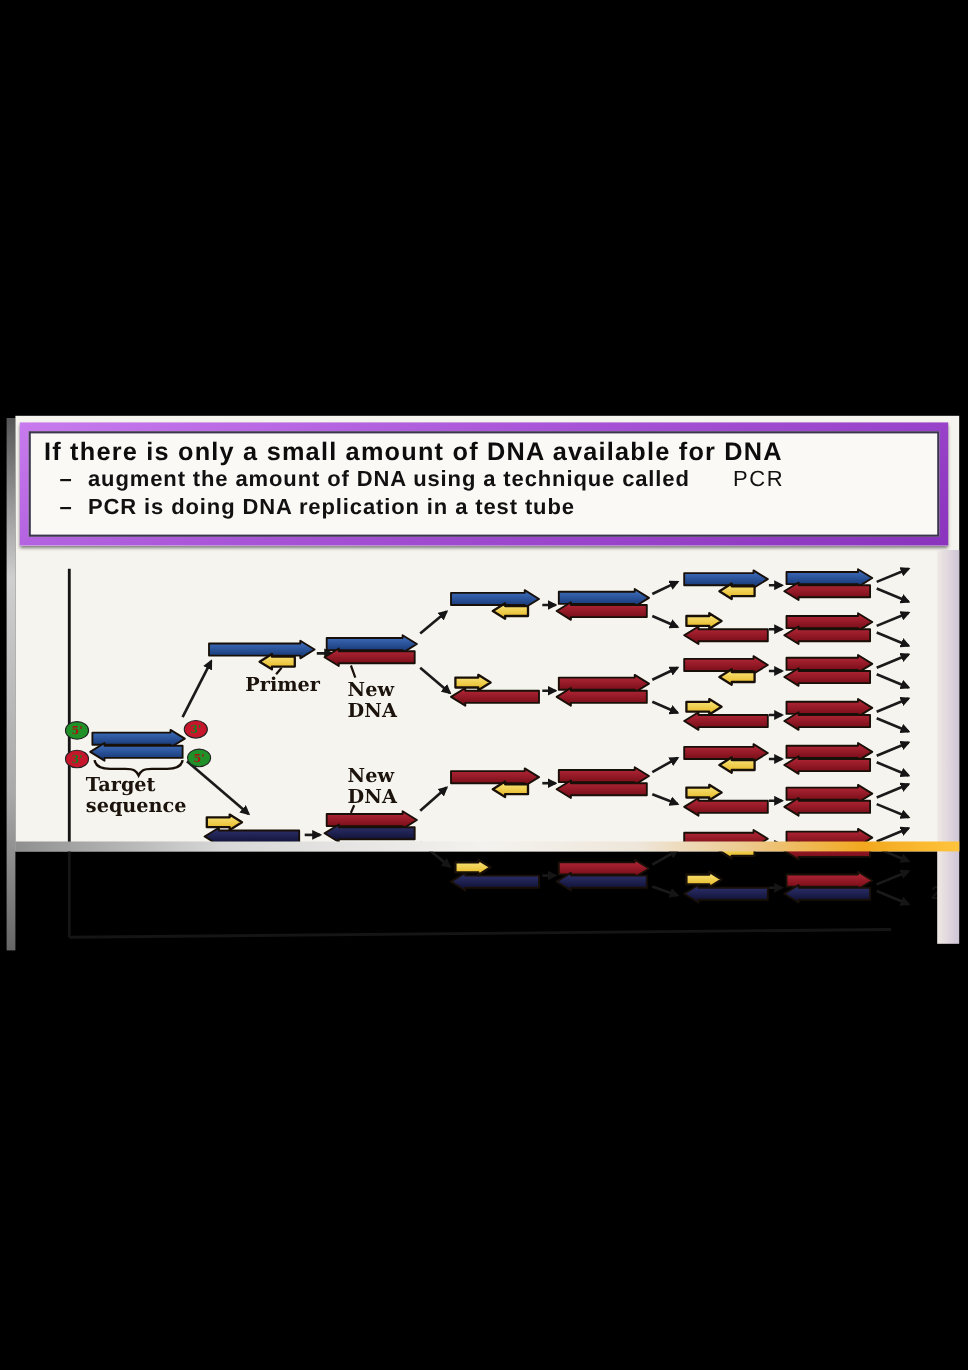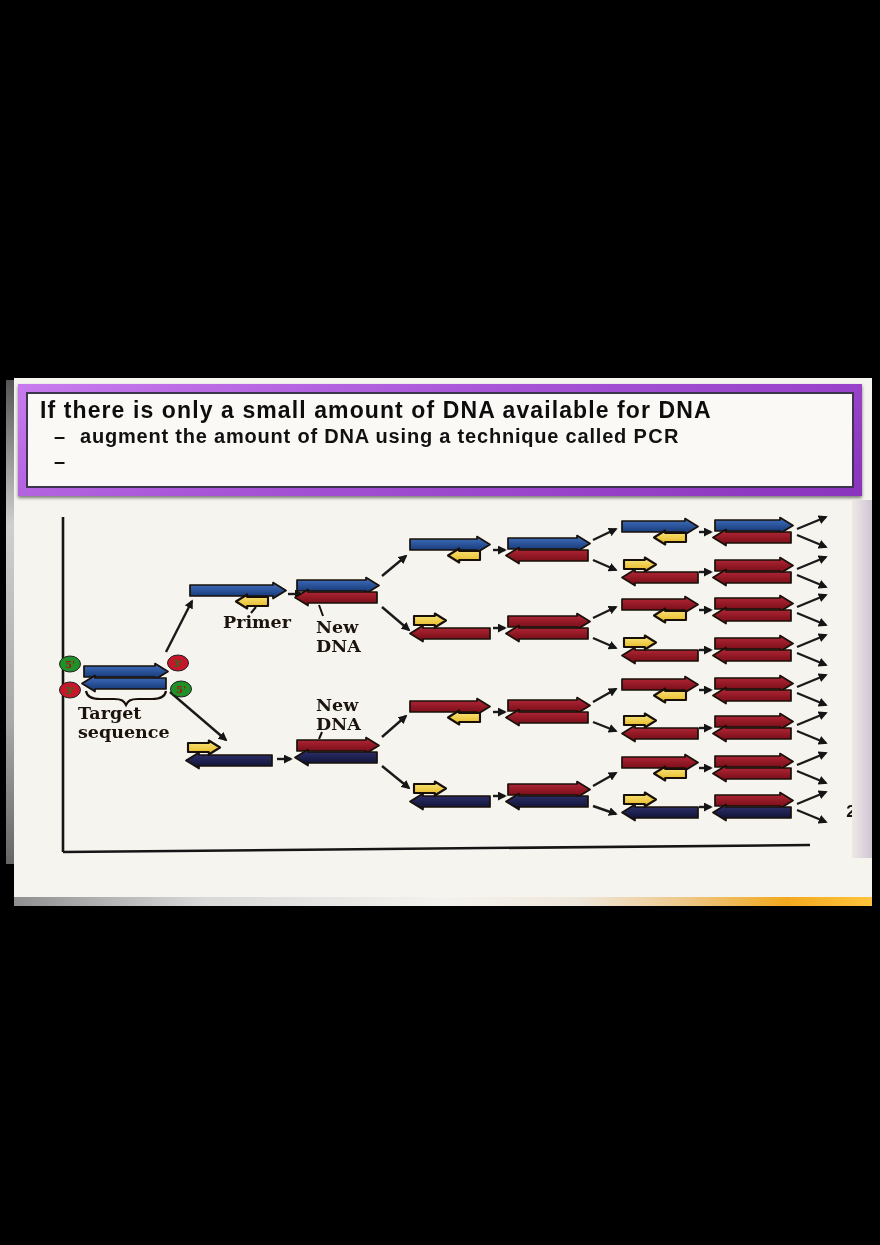--- a/index.html
+++ b/index.html
@@ -1,57 +1,58 @@
 <!DOCTYPE html>
 <html><head>
 <meta charset="utf-8">
 <style>
   html,body{margin:0;padding:0;background:#000;}
   body{width:880px;height:1245px;position:relative;overflow:hidden;
        font-family:"Liberation Sans",sans-serif;}
   .edge-left{position:absolute;left:6px;top:380px;width:8px;height:484px;
        background:linear-gradient(180deg,#555,#cfcfcf 30%,#aaa 70%,#666);}
-  .slide{position:absolute;left:14px;top:378px;width:858px;height:528px;
+  .slide{position:absolute;left:14px;top:378px;width:858px;height:396px;
        background:#f6f4ef;}
   .right-band{position:absolute;right:0;top:122px;width:20px;height:358px;
        background:linear-gradient(90deg,#efe9e4,#cfc5d6);}
   .bottom-strip{position:absolute;left:0;right:0;bottom:0;height:9px;
        background:linear-gradient(90deg,#8f8f8f 0%,#d8d8d8 22%,#f4f2ee 50%,
         #eee6da 66%,#edc889 78%,#f2a81e 90%,#ffc43c 100%);}
   .title-box{position:absolute;left:4px;top:6px;width:844px;box-sizing:border-box;
        padding:8px;background:linear-gradient(160deg,#c87bee 0%,#a653d6 45%,#8a33bd 100%);
        box-shadow:0 2px 3px rgba(0,0,0,.5);}
   .title-inner{background:#fbf9f5;border:2px solid #3d3550;box-sizing:border-box;
        padding:4px 10px 6px 12px;min-height:96px;}
   .title-line{font-size:23px;font-weight:bold;color:#0d0d0d;line-height:25px;
        letter-spacing:1.1px;}
   .bullet{display:flex;font-size:20px;font-weight:bold;color:#111;line-height:23px;
        letter-spacing:.8px;margin-top:2px;}
   .bullet .dash{width:26px;margin-left:14px;flex:none;}
-  .bullet .bold-term{font-weight:bold;letter-spacing:1.4px;}
+  .bullet .bold-term{font-weight:normal;letter-spacing:1.4px;margin-left:33px;}
   #diagram-svg{position:absolute;left:2px;top:122px;}
   .page-num{position:absolute;left:822px;top:424px;font-size:17px;font-weight:bold;
        color:#111;width:30px;text-align:center;}
 </style>
 </head>
 <body>
 
 <div class="edge-left"></div>
 
 <div class="slide">
 
   <div class="title-box">
     <div class="title-inner">
       <div class="title-line">If there is only a small amount of DNA available for DNA</div>
       <div class="bullet">
         <span class="dash">–</span>
         <span><span>augment the amount of DNA using a technique called </span><span class="bold-term">PCR</span></span>
       </div>
       <div class="bullet">
         <span class="dash">–</span>
+        <span><span>PCR is doing DNA replication in a test tube</span><span class="bold-term"></span></span>
       </div>
     </div>
   </div>
 
   <svg id="diagram-svg" width="856" height="360" viewBox="0 0 856 360">
     <defs>
       <linearGradient id="g-blue" x1="0" y1="0" x2="0" y2="1">
         <stop offset="0" stop-color="#4272c2"></stop>
           <stop offset="1" stop-color="#12336f"></stop>
       </linearGradient>

